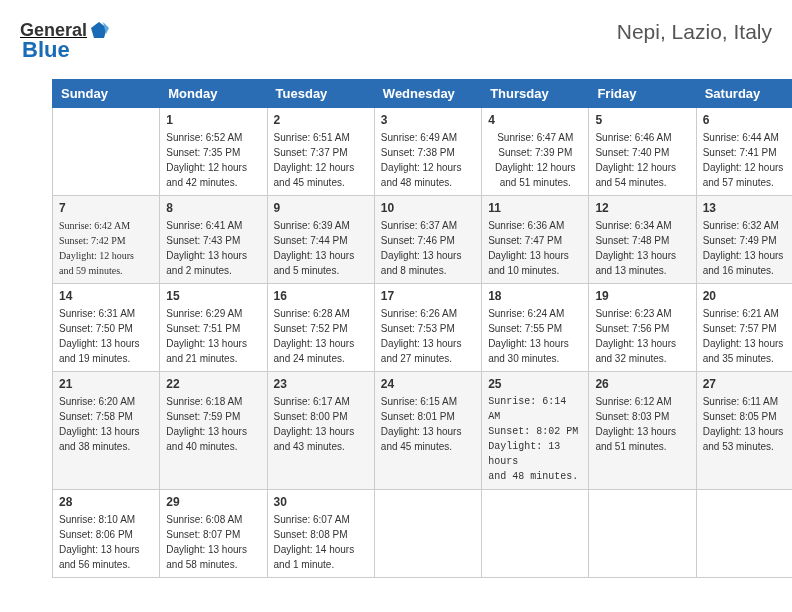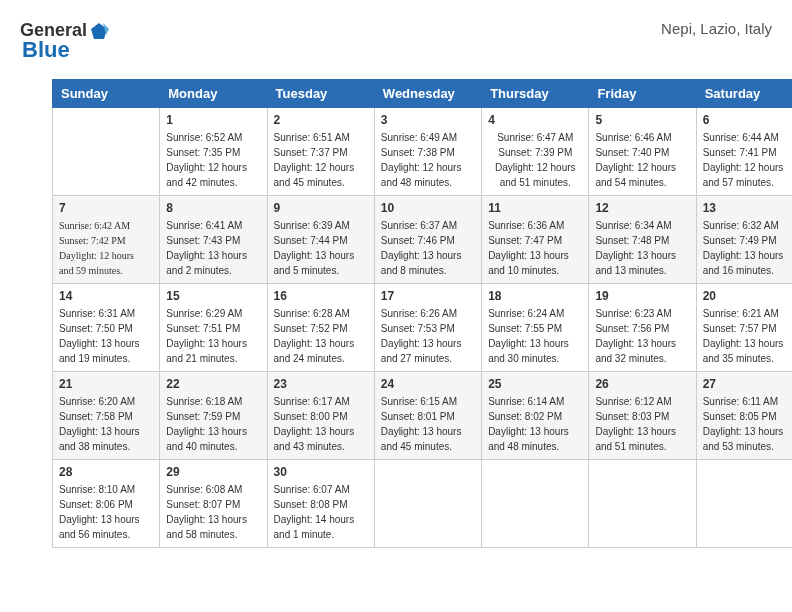--- a/index.html
+++ b/index.html
@@ -16,22 +16,22 @@
       align-items: flex-start;
       margin-bottom: 16px;
     }
     .logo {
       display: flex;
       flex-direction: column;
       align-items: flex-start;
     }
     .logo-text {
       display: flex;
-      align-items: center;
       gap: 0;
+      text-decoration: underline;
     }
     .logo-general {
       font-size: 18px;
       font-weight: bold;
       color: #333;
     }
     .logo-blue {
       font-size: 22px;
       font-weight: bold;
       color: #1a6bb5;
@@ -44,21 +44,21 @@
     .title-section {
       text-align: right;
     }
     .month-title {
       font-size: 36px;
       font-weight: bold;
       color: #333;
       line-height: 1.1;
     }
     .location {
-      font-size: 15px;
+      font-size: 21px;
       color: #555;
     }
     table {
       width: 100%;
       border-collapse: collapse;
       table-layout: fixed;
       margin-left: 32px;
     }
     thead tr th {
       background-color: #2a6db5;
@@ -299,21 +299,21 @@
         </td>
         <td>
           <span class="day-number">24</span>
           <div class="day-info" style="white-space: pre-line;">Sunrise: 6:15 AM
 Sunset: 8:01 PM
 Daylight: 13 hours
 and 45 minutes.</div>
         </td>
         <td>
           <span class="day-number">25</span>
-          <div class="day-info" style="white-space: pre-line;">Sunrise: 6:14 AM
+          <div class="day-info" style="white-space: pre-line; font-family: Liberation Mono, monospace;">Sunrise: 6:14 AM
 Sunset: 8:02 PM
 Daylight: 13 hours
 and 48 minutes.</div>
         </td>
         <td>
           <span class="day-number">26</span>
           <div class="day-info" style="white-space: pre-line;">Sunrise: 6:12 AM
 Sunset: 8:03 PM
 Daylight: 13 hours
 and 51 minutes.</div>

